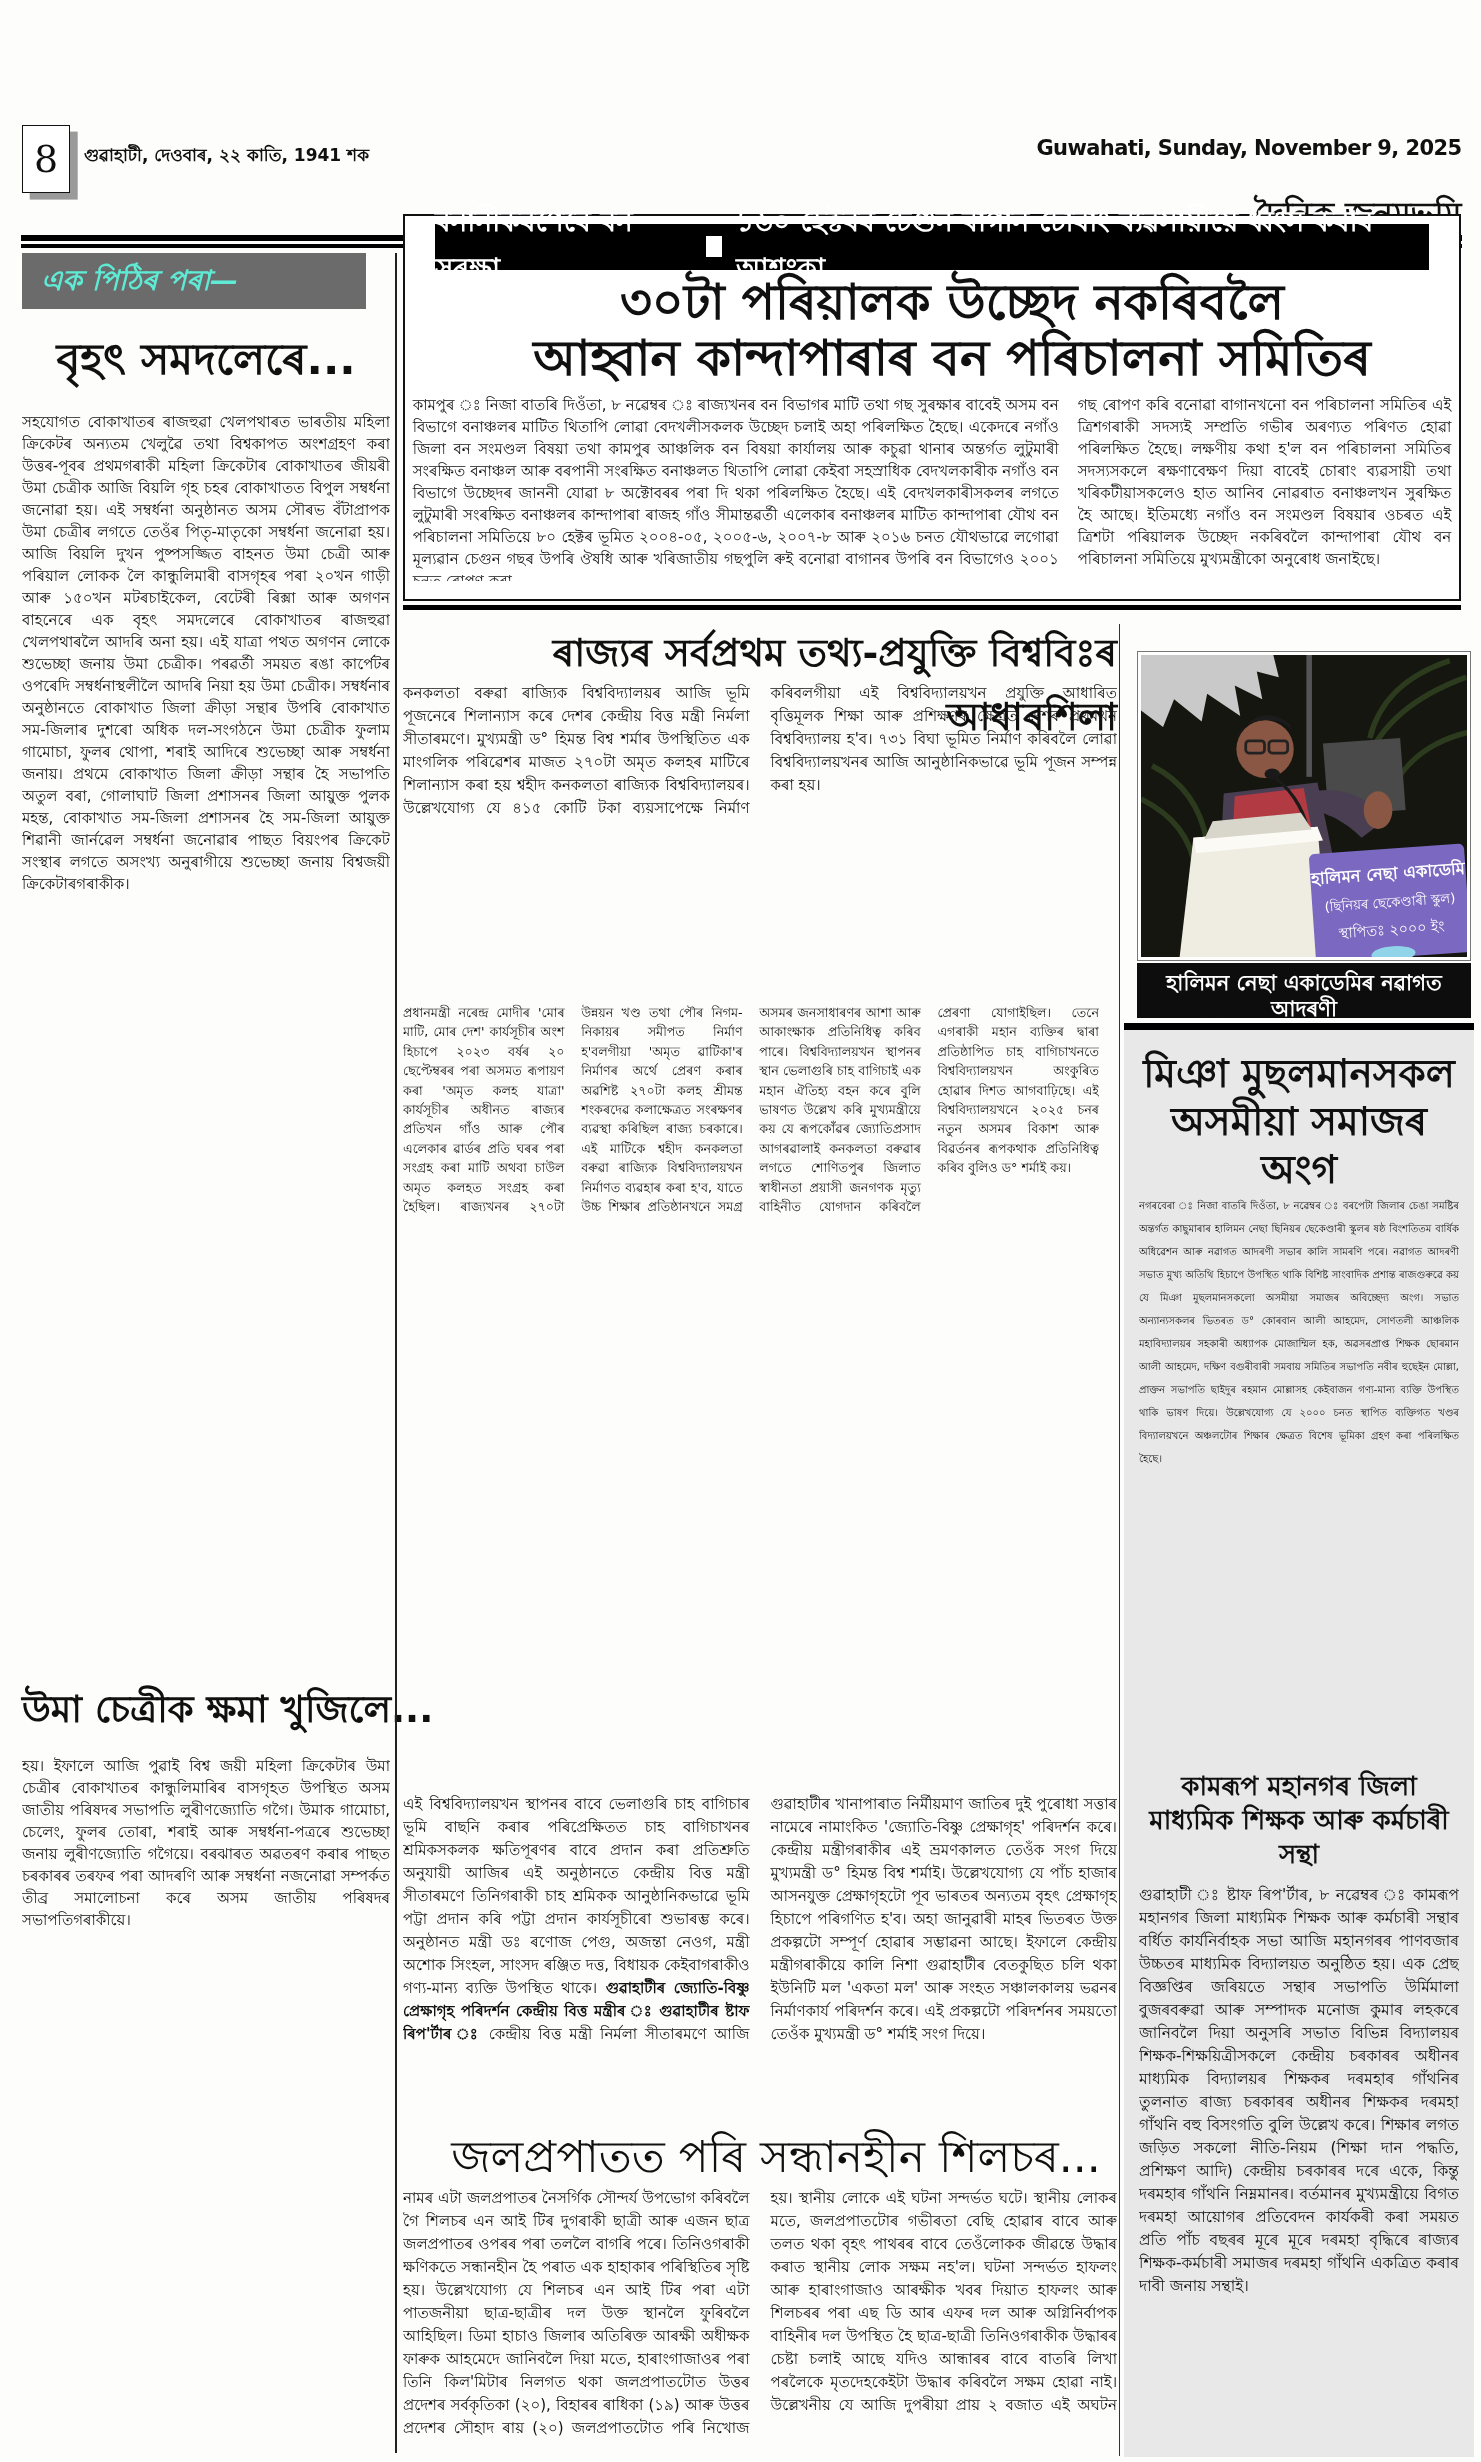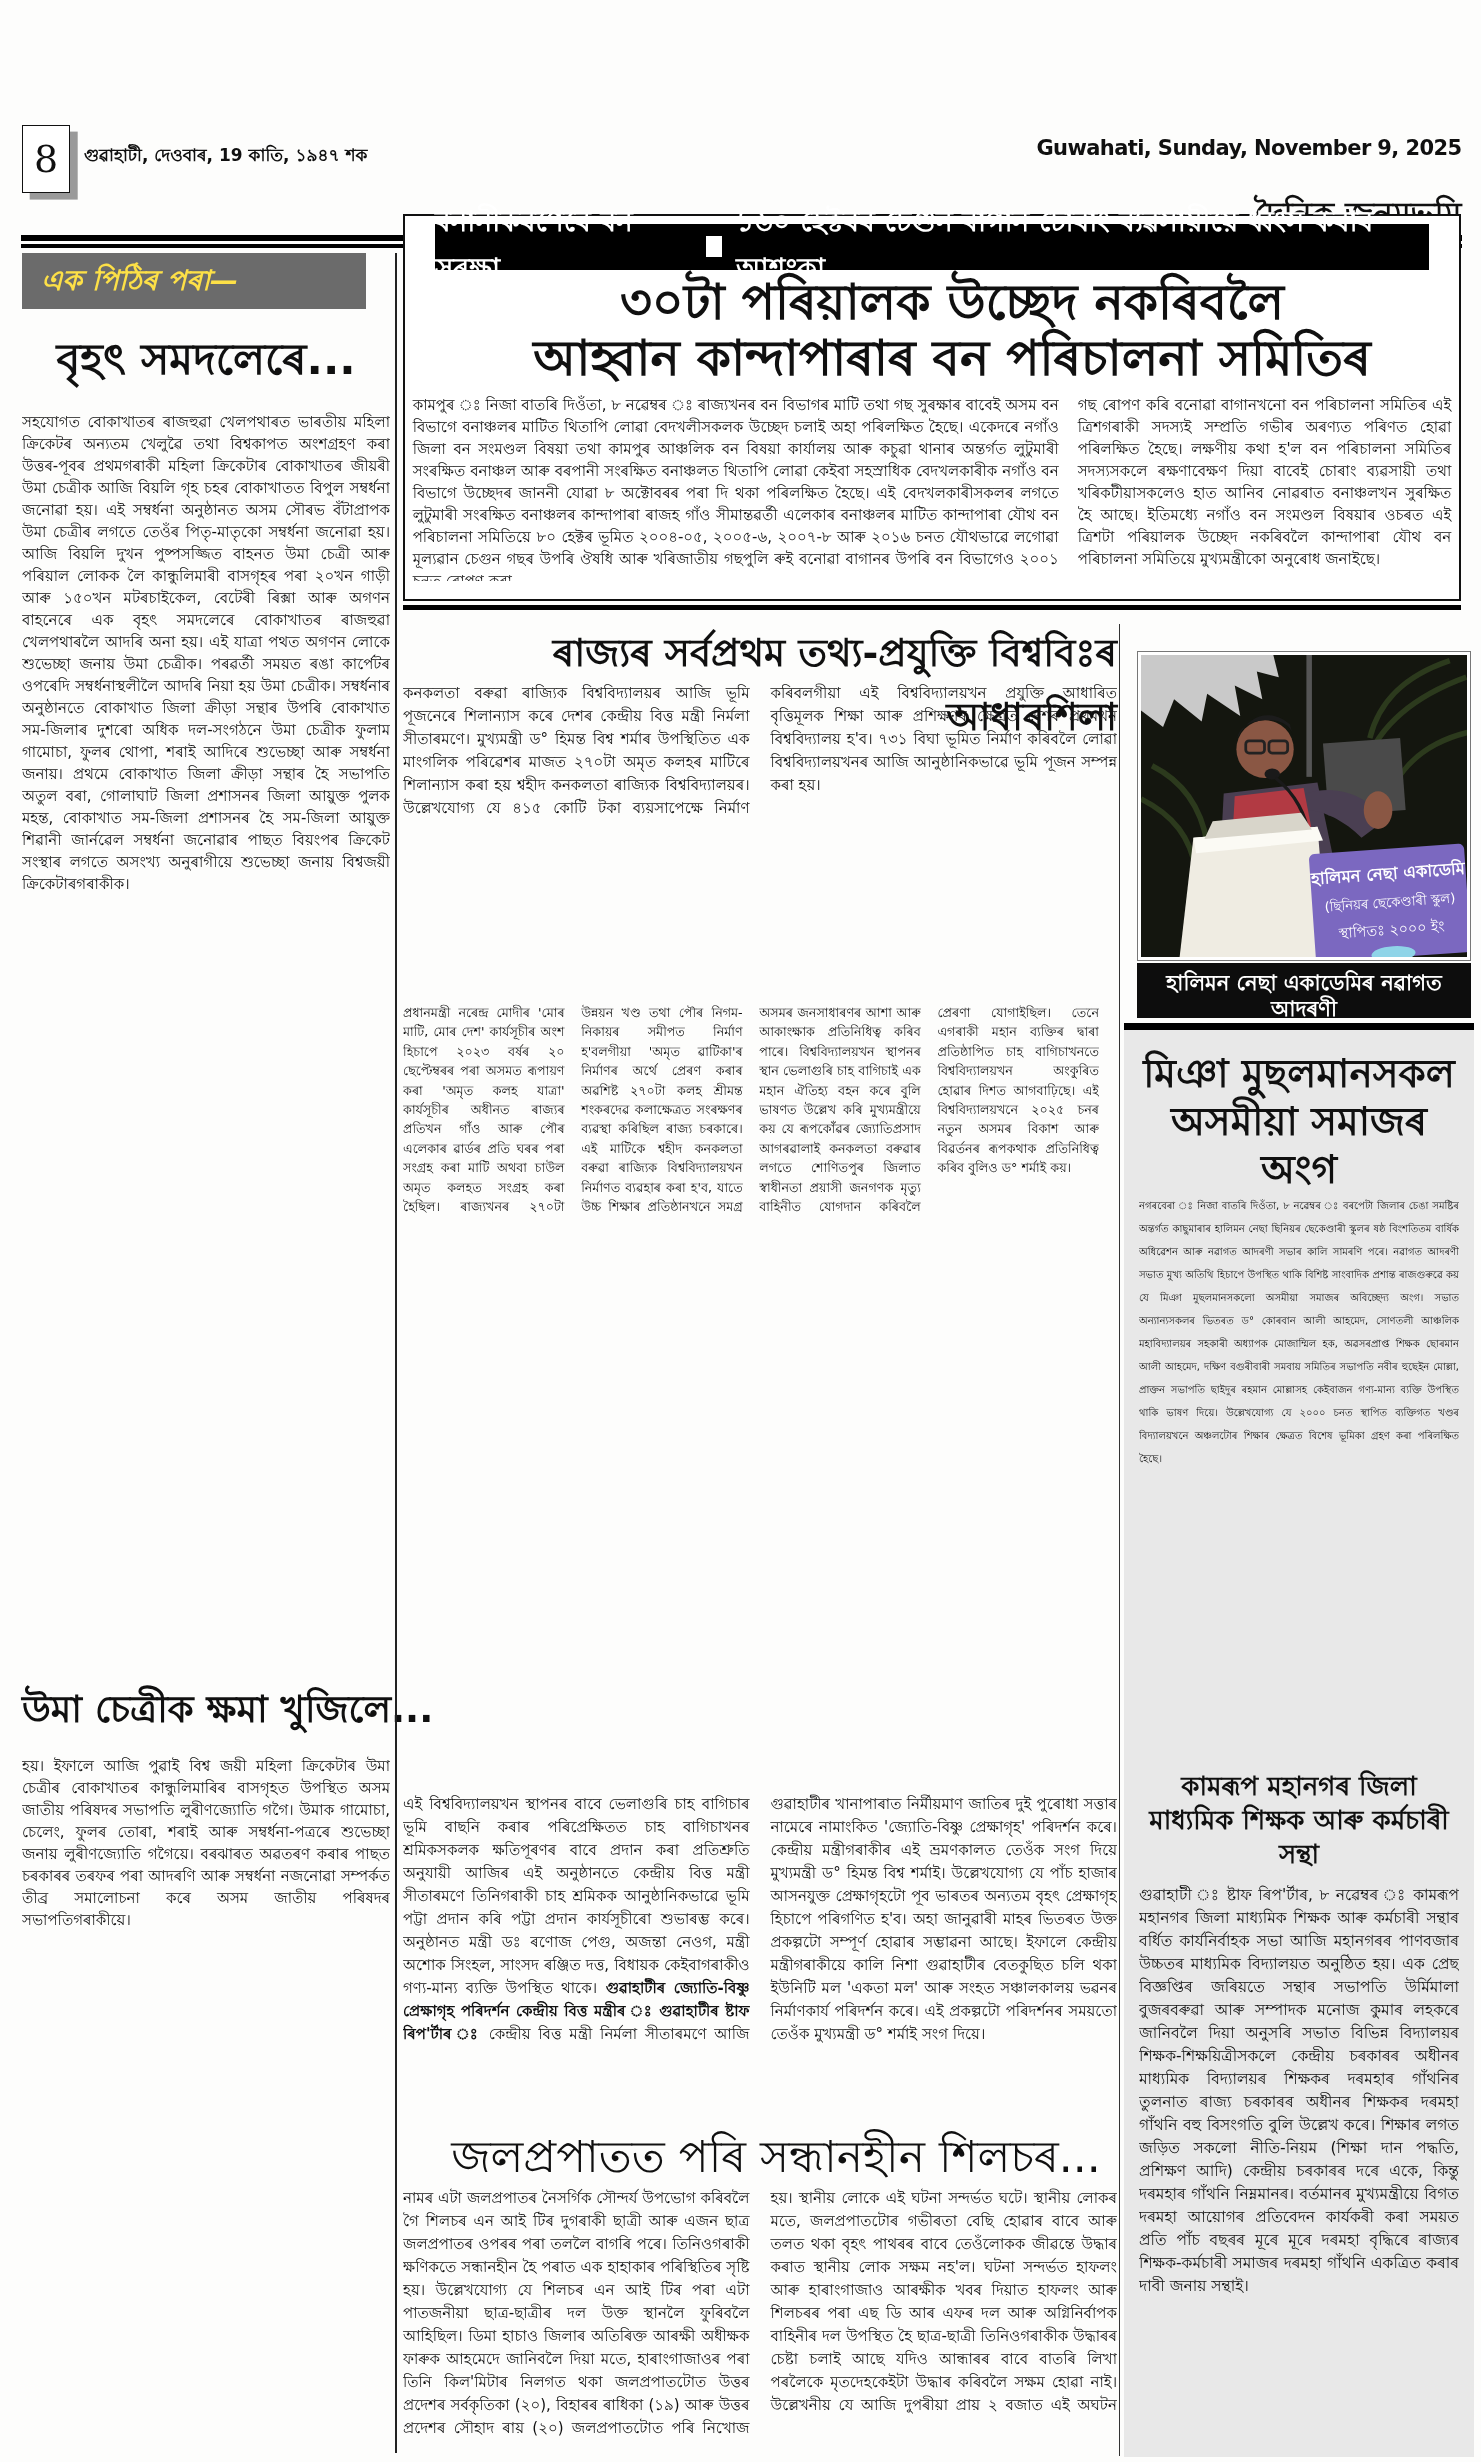--- a/index.html
+++ b/index.html
@@ -13,21 +13,21 @@
              font-family:"DejaVu Serif","Liberation Serif",serif; font-size:38px;
              display:flex; align-items:center; justify-content:center; }
   .date-as { position:absolute; left:84px; top:142px; font-size:17px; font-weight:bold; }
   .date-en { position:absolute; right:20.5px; top:136px; font-size:21px; font-weight:bold; letter-spacing:-0.6px; }
   .masthead { position:absolute; right:20.5px; top:189px; font-size:32px; font-weight:bold; }
   .rule-a { position:absolute; left:20.5px; right:20.5px; top:235px; height:6px; background:#000; }
   .rule-b { position:absolute; left:20.5px; right:20.5px; top:244px; height:3.9px; background:#000; }
 
   
   .aside { position:absolute; left:22px; top:253px; width:368px; }
-  .side-kicker { width:344px; height:56px; background:#6b6b6b; color:#fde047;
+  .side-kicker { width:344px; height:56px; background:#6b6b6b; color:#5eead4;
                  font-style:italic; font-weight:bold; font-size:28px; line-height:55px; padding-left:19px; }
   .side-h1 { margin-top:17.7px; text-align:center; font-size:43px; font-weight:bold; }
   .side-body { margin-top:13.3px; font-size:16px; line-height:24px; text-align:justify; overflow:hidden; }
   .side-body.b1 { height:1255px; }
   .side-h2 { margin-top:14.4px; text-align:center; font-size:37px; font-weight:bold; white-space:nowrap; }
   .side-body.b2 { margin-top:12px; height:636px; }
   .vrule-left { position:absolute; left:395px; top:253px; width:1.7px; height:2200px; background:#222; }
   .vrule-mid  { position:absolute; left:1119px; top:624px; width:1.1px; height:1832px; background:#333; }
 
   
@@ -68,21 +68,21 @@
   .society { margin-top:16.6px; text-align:center; font-size:26px; line-height:34px; font-weight:bold; }
   .salary-h { margin-top:10px; text-align:center; font-size:43px; line-height:52px; font-weight:bold; }
   .salary-body { margin-top:13.3px; font-size:15.5px; line-height:23px; text-align:justify; height:449px; overflow:hidden; }
 </style>
 </head>
 <body>
 
 <div class="page">
 
   <div class="pagenum">8</div>
-  <div class="date-as">গুৱাহাটী, দেওবাৰ, 19 কাতি, ১৯৪৭ শক</div>
+  <div class="date-as">গুৱাহাটী, দেওবাৰ, ২২ কাতি, 1941 শক</div>
   <div class="date-en">Guwahati, Sunday, November 9, 2025</div>
   <div class="masthead">দৈনিক জনমভূমি</div>
   <div class="rule-a"></div>
   <div class="rule-b"></div>
 
   <aside class="aside">
     <div class="side-kicker">এক পিঠিৰ পৰা—</div>
     <h2 class="side-h1">বৃহৎ সমদলেৰে...</h2>
     <p class="side-body b1 bodytext">সহযোগত বোকাখাতৰ ৰাজহুৱা খেলপথাৰত ভাৰতীয় মহিলা ক্ৰিকেটৰ অন্যতম খেলুৱৈ তথা বিশ্বকাপত অংশগ্ৰহণ কৰা উত্তৰ-পূবৰ প্ৰথমগৰাকী মহিলা ক্ৰিকেটাৰ বোকাখাতৰ জীয়ৰী উমা চেত্ৰীক আজি বিয়লি গৃহ চহৰ বোকাখাতত বিপুল সম্বৰ্ধনা জনোৱা হয়। এই সম্বৰ্ধনা অনুষ্ঠানত অসম সৌৰভ বঁটাপ্ৰাপক উমা চেত্ৰীৰ লগতে তেওঁৰ পিতৃ-মাতৃকো সম্বৰ্ধনা জনোৱা হয়। আজি বিয়লি দুখন পুষ্পসজ্জিত বাহনত উমা চেত্ৰী আৰু পৰিয়াল লোকক লৈ কান্ধুলিমাৰী বাসগৃহৰ পৰা ২০খন গাড়ী আৰু ১৫০খন মটৰচাইকেল, বেটেৰী ৰিক্সা আৰু অগণন বাহনেৰে এক বৃহৎ সমদলেৰে বোকাখাতৰ ৰাজহুৱা খেলপথাৰলৈ আদৰি অনা হয়। এই যাত্ৰা পথত অগণন লোকে শুভেচ্ছা জনায় উমা চেত্ৰীক। পৰৱৰ্তী সময়ত ৰঙা কাৰ্পেটৰ ওপৰেদি সম্বৰ্ধনাস্থলীলৈ আদৰি নিয়া হয় উমা চেত্ৰীক। সম্বৰ্ধনাৰ অনুষ্ঠানতে বোকাখাত জিলা ক্ৰীড়া সন্থাৰ উপৰি বোকাখাত সম-জিলাৰ দুশৰো অধিক দল-সংগঠনে উমা চেত্ৰীক ফুলাম গামোচা, ফুলৰ থোপা, শৰাই আদিৰে শুভেচ্ছা আৰু সম্বৰ্ধনা জনায়। প্ৰথমে বোকাখাত জিলা ক্ৰীড়া সন্থাৰ হৈ সভাপতি অতুল বৰা, গোলাঘাট জিলা প্ৰশাসনৰ জিলা আয়ুক্ত পুলক মহন্ত, বোকাখাত সম-জিলা প্ৰশাসনৰ হৈ সম-জিলা আয়ুক্ত শিৱানী জাৰ্নৱেল সম্বৰ্ধনা জনোৱাৰ পাছত বিয়ংপৰ ক্ৰিকেট সংস্থাৰ লগতে অসংখ্য অনুৰাগীয়ে শুভেচ্ছা জনায় বিশ্বজয়ী ক্ৰিকেটাৰগৰাকীক।</p>
     <h2 class="side-h2">উমা চেত্ৰীক ক্ষমা খুজিলে...</h2>

